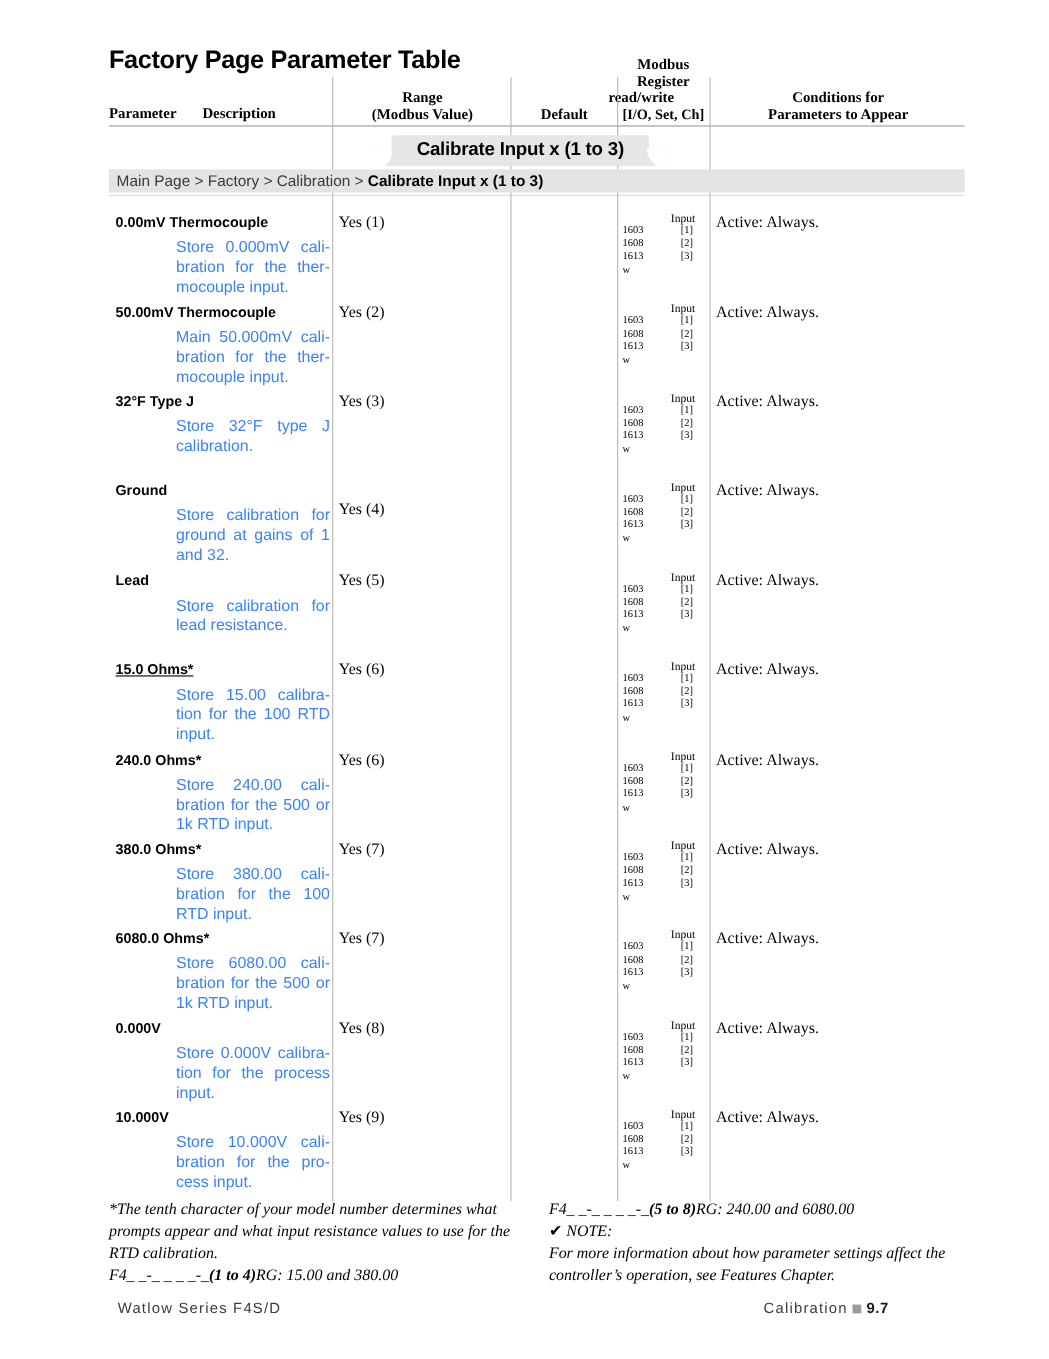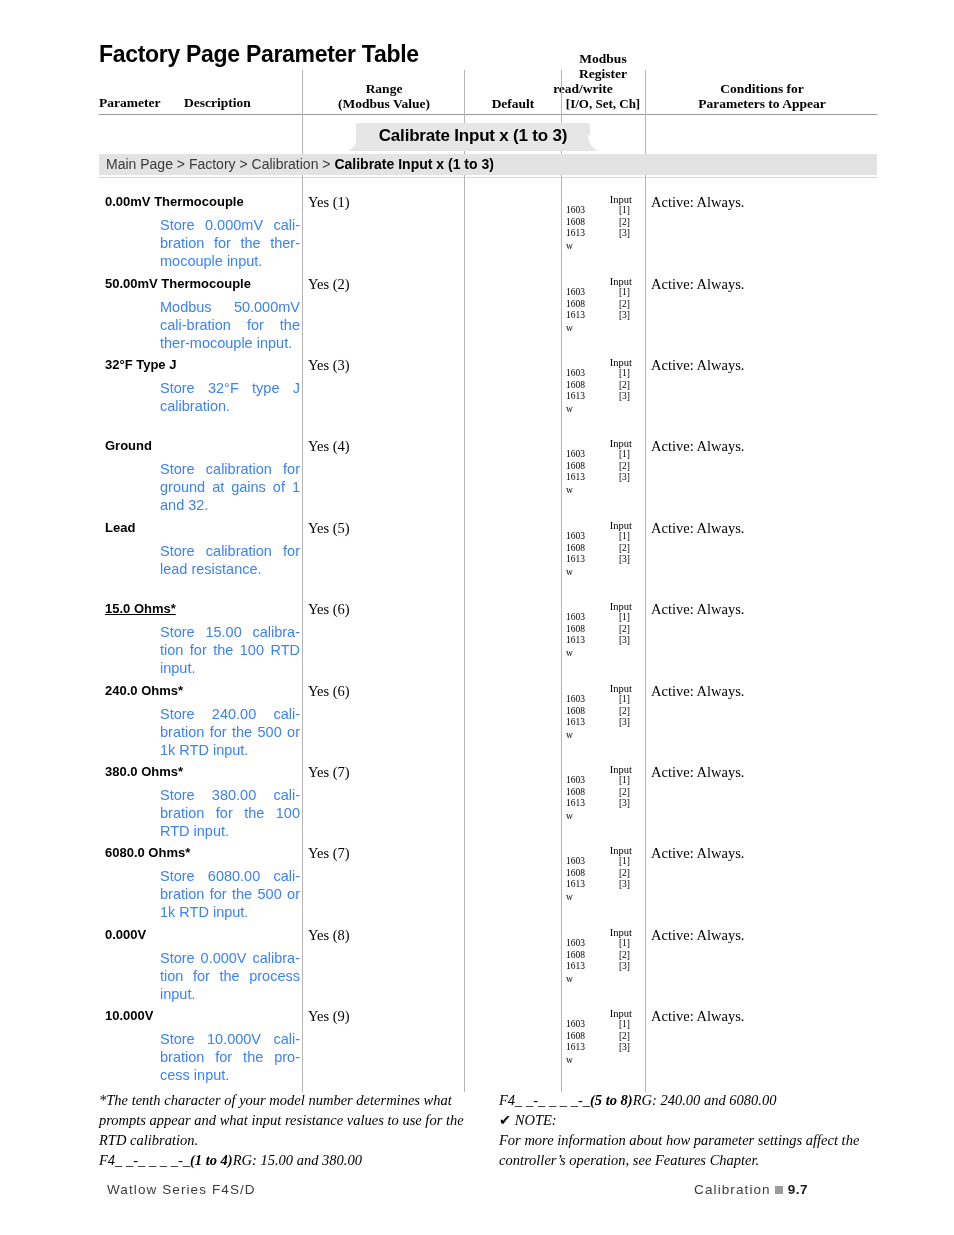--- a/index.html
+++ b/index.html
@@ -303,21 +303,21 @@
           <div class="mb-line">
             <span class="mb-reg">1613</span>
             <span class="mb-ch">[3]</span>
           </div>
           <div class="mb-rw">w</div>
         </div>
         <div class="p-cond" style="top: 0px;">Active: Always.</div>
       </div>
       <div class="row" style="top: 276px;">
         <div class="p-name" style="top: 0px;">50.00mV Thermocouple</div>
-        <div class="p-desc" style="top: 22px;">Modbus 50.000mV cali-bration for the ther-mocouple input.</div>
+        <div class="p-desc" style="top: 22px;">Main 50.000mV cali-bration for the ther-mocouple input.</div>
         <div class="p-range" style="top: 0px;">Yes (2)</div>
         <div class="p-range" style="left: 470px; top: 0px;"></div>
         <div class="mb" style="top: 0px;">
           <div class="mb-head">Input</div>
           <div class="mb-line">
             <span class="mb-reg">1603</span>
             <span class="mb-ch">[1]</span>
           </div>
           <div class="mb-line">
             <span class="mb-reg">1608</span>
@@ -350,21 +350,21 @@
             <span class="mb-reg">1613</span>
             <span class="mb-ch">[3]</span>
           </div>
           <div class="mb-rw">w</div>
         </div>
         <div class="p-cond" style="top: 0px;">Active: Always.</div>
       </div>
       <div class="row" style="top: 438px;">
         <div class="p-name" style="top: 0px;">Ground</div>
         <div class="p-desc" style="top: 22px;">Store calibration for ground at gains of 1 and 32.</div>
-        <div class="p-range" style="top: 0px; text-align: right;">Yes (4)</div>
+        <div class="p-range" style="top: 17px; text-align: right;">Yes (4)</div>
         <div class="p-range" style="left: 470px; top: 0px;"></div>
         <div class="mb" style="top: 0px;">
           <div class="mb-head">Input</div>
           <div class="mb-line">
             <span class="mb-reg">1603</span>
             <span class="mb-ch">[1]</span>
           </div>
           <div class="mb-line">
             <span class="mb-reg">1608</span>
             <span class="mb-ch">[2]</span>

